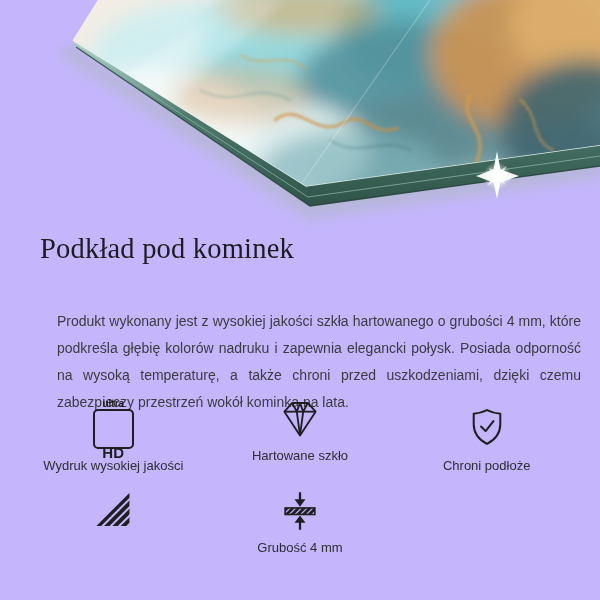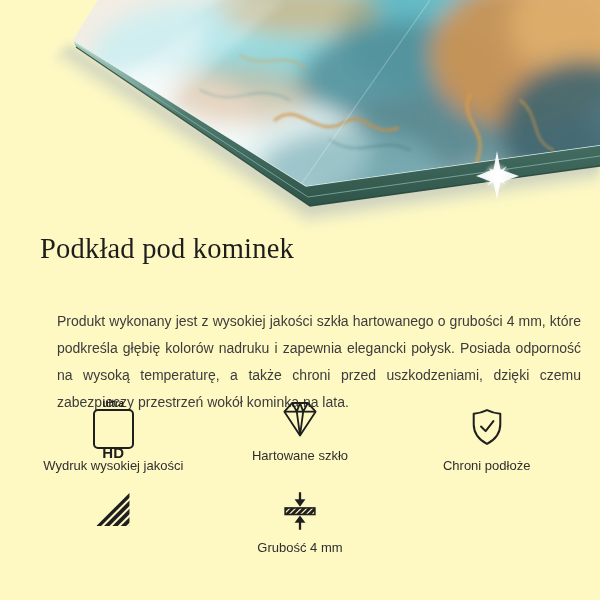--- a/index.html
+++ b/index.html
@@ -1,17 +1,17 @@
 <!DOCTYPE html>
 <html><head>
 <meta charset="utf-8">
 <style>
   html,body{margin:0;padding:0;background:#ffffff;}
   .canvas{
-    position:relative;width:600px;height:600px;background:#fef9c3;overflow:hidden;
+    position:relative;width:600px;height:600px;background:#c4b5fd;overflow:hidden;
     font-family:"Liberation Sans",sans-serif;
   }
   
   .hero{position:absolute;left:0;top:0;width:600px;height:232px;}
   
   .heading{
     position:absolute;left:40px;top:231px;width:520px;
     font-family:"Liberation Serif",serif;font-weight:400;color:#1d1d1d;
     font-size:28.5px;line-height:36.5px;letter-spacing:.2px;
   }

